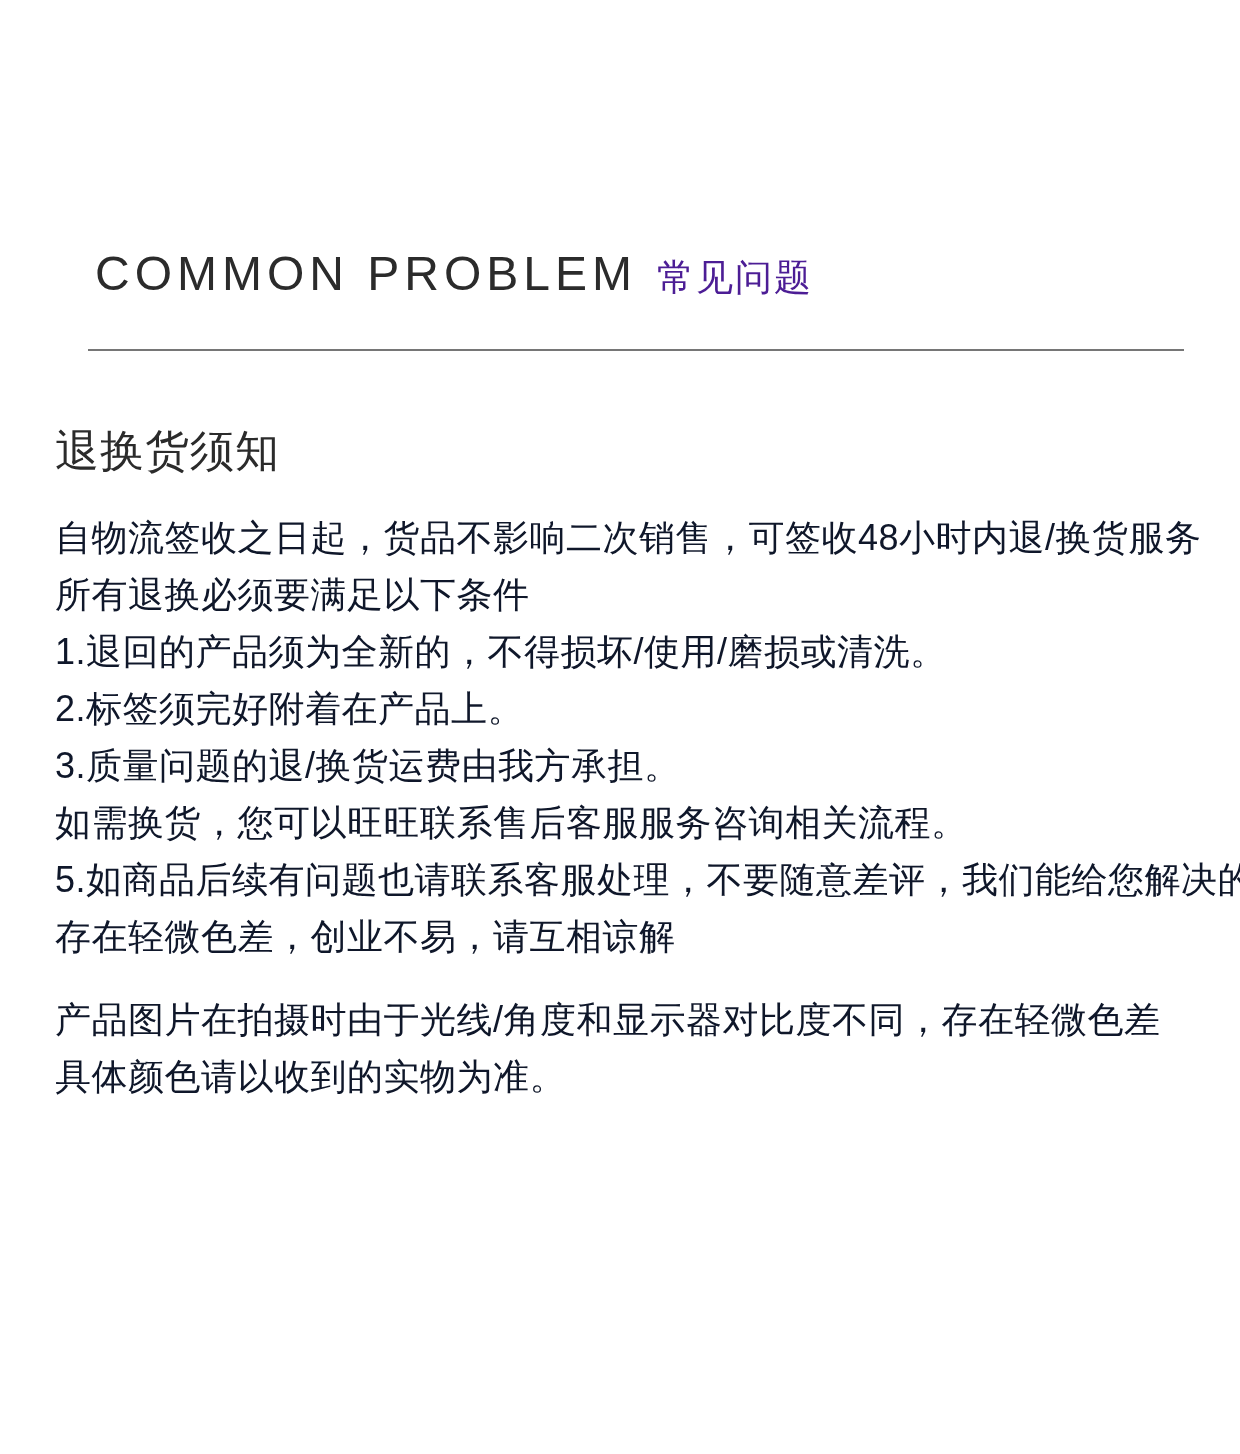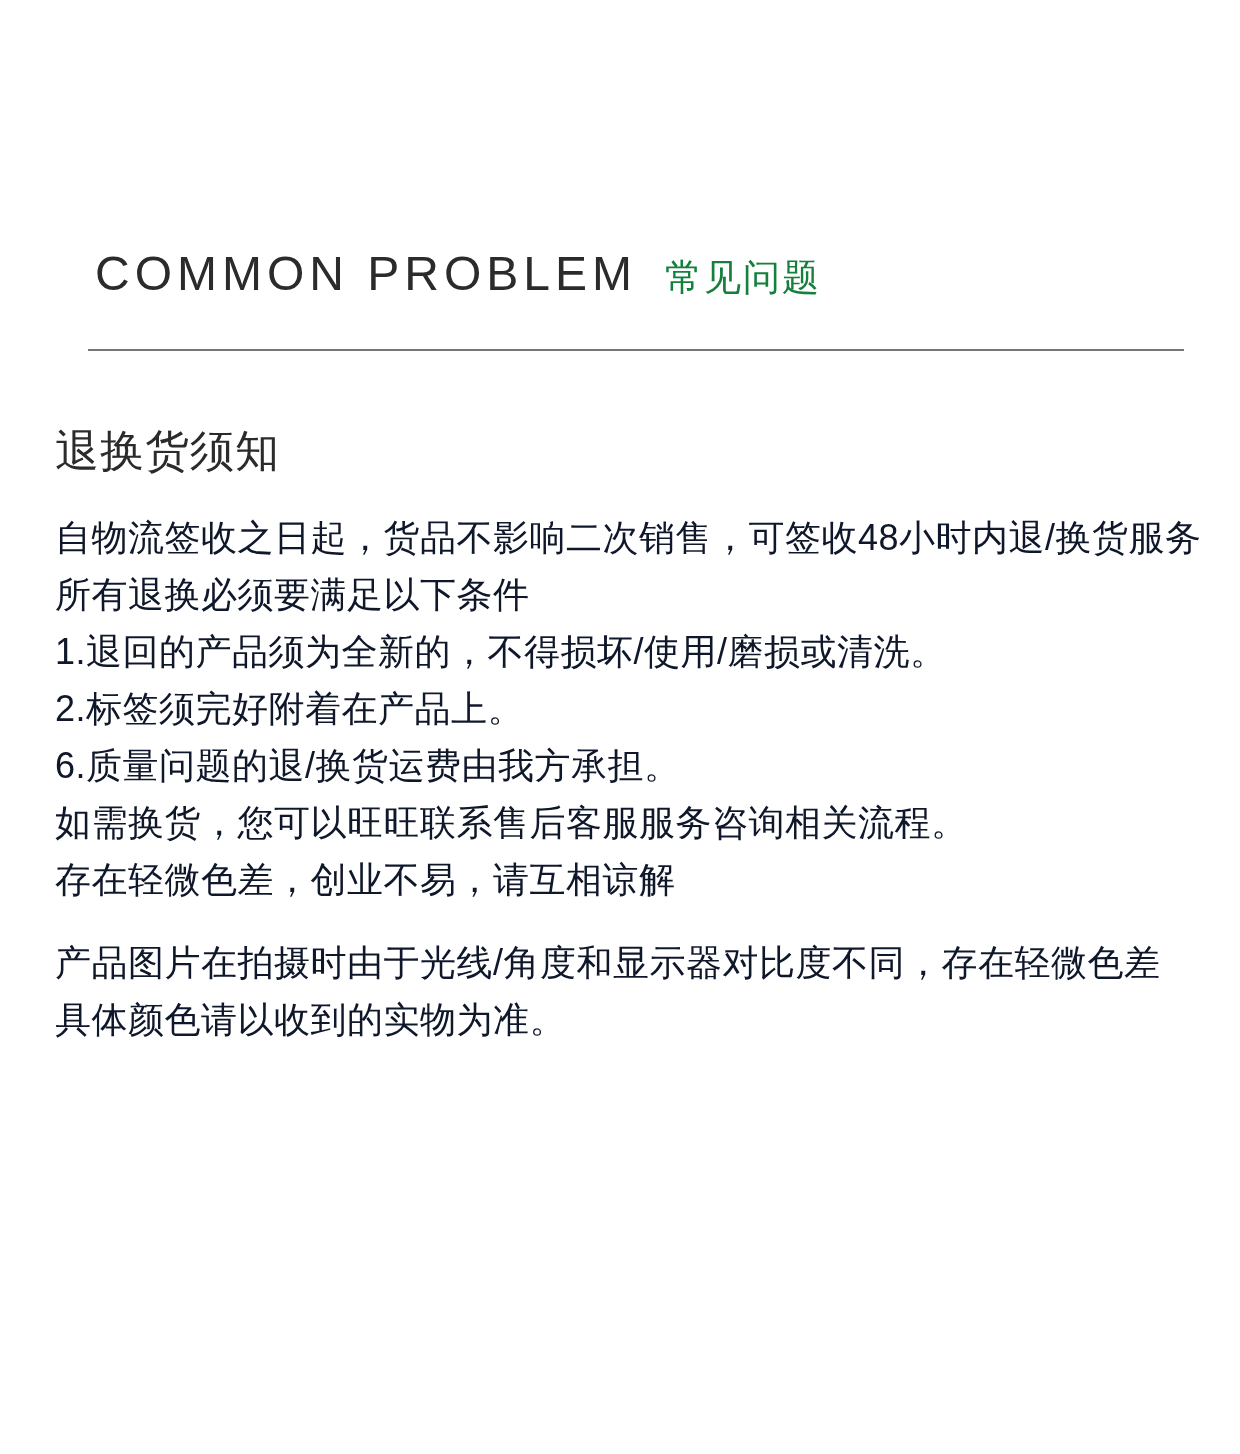--- a/index.html
+++ b/index.html
@@ -15,34 +15,33 @@
     height: 1454px;
     background: #ffffff;
     position: relative;
   }
   .header-block {
     margin: 246px 0 0 95px;
     display: flex;
     align-items: baseline;
     color: #2b2b2b;
     white-space: nowrap;
-    gap: 24px;
   }
   .header-en {
     font-size: 48px;
     font-weight: 500;
     letter-spacing: 5px;
     color: #2b2b2b;
   }
   .header-zh {
     font-size: 37px;
     font-weight: 400;
     letter-spacing: 2px;
-    margin-left: 4px;
-    color: #15803d;
+    margin-left: 20px;
+    color: #4c1d95;
   }
   .divider {
     margin: 46px 0 0 88px;
     width: 1096px;
     height: 2px;
     background: #767676;
   }
   .section-heading {
     margin-left: 55px;
     font-size: 44px;
@@ -76,22 +75,23 @@
 
   <div class="divider"></div>
 
   <section class="sec-returns">
     <h2 class="section-heading">退换货须知</h2>
     <div class="section-body">
       <div class="body-line">自物流签收之日起，货品不影响二次销售，可签收48小时内退/换货服务</div>
       <div class="body-line">所有退换必须要满足以下条件</div>
       <div class="body-line">1.退回的产品须为全新的，不得损坏/使用/磨损或清洗。</div>
       <div class="body-line">2.标签须完好附着在产品上。</div>
-      <div class="body-line">6.质量问题的退/换货运费由我方承担。</div>
+      <div class="body-line">3.质量问题的退/换货运费由我方承担。</div>
       <div class="body-line">如需换货，您可以旺旺联系售后客服服务咨询相关流程。</div>
+      <div class="body-line">5.如商品后续有问题也请联系客服处理，不要随意差评，我们能给您解决的</div>
       <div class="body-line">存在轻微色差，创业不易，请互相谅解</div>
     </div>
   </section>
 
   <section class="sec-color">
     <div class="section-body">
       <div class="body-line">产品图片在拍摄时由于光线/角度和显示器对比度不同，存在轻微色差</div>
       <div class="body-line">具体颜色请以收到的实物为准。</div>
     </div>
   </section>

